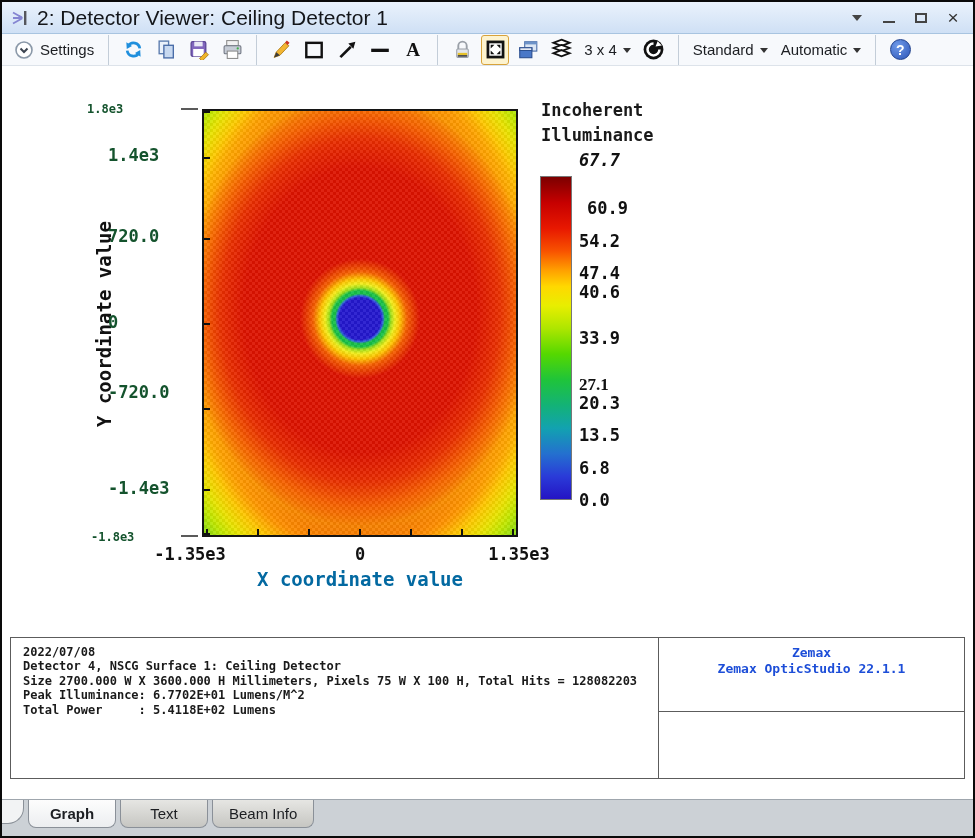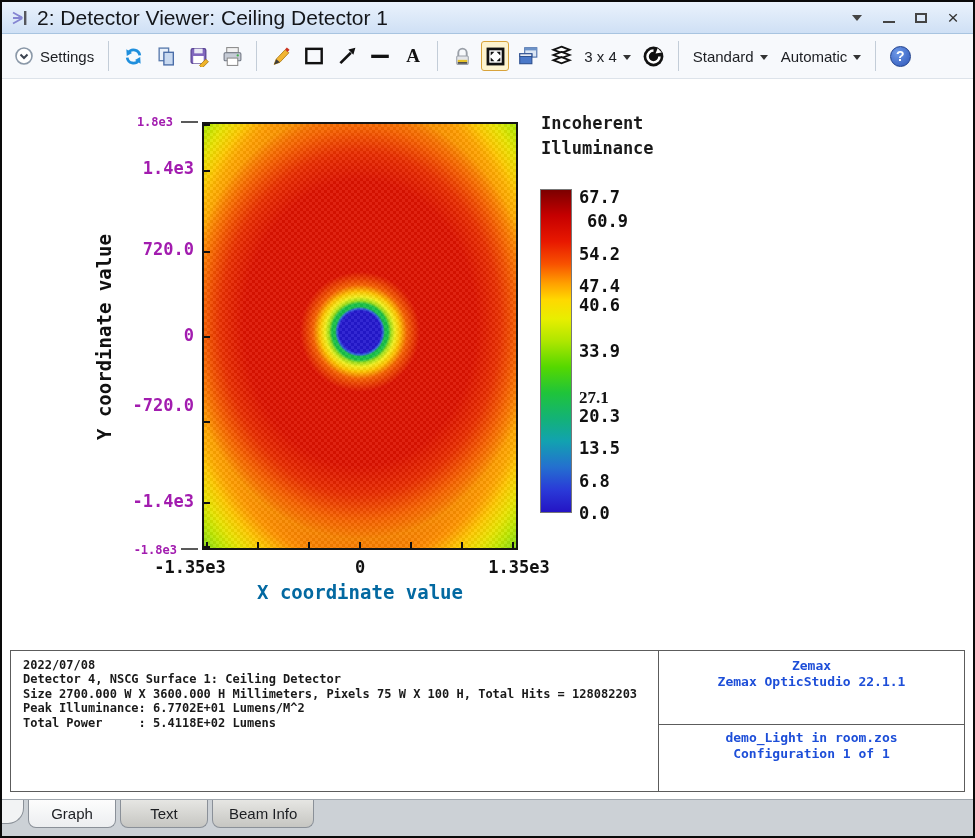--- a/index.html
+++ b/index.html
@@ -18,21 +18,21 @@
   .titlebar .app-ico{width:20px;height:20px;margin-right:7px;flex:none;}
   .title-text{font-size:21px;color:#14161a;flex:1 1 auto;white-space:nowrap;overflow:hidden;}
   .win-controls{display:flex;align-items:center;gap:4px;}
   .win-btn{width:28px;height:24px;display:flex;align-items:center;justify-content:center;color:#333;cursor:default;}
   .tri-down{width:0;height:0;border-left:5px solid transparent;border-right:5px solid transparent;border-top:6px solid #444;}
   .min-glyph{width:12px;height:2px;background:#444;margin-top:8px;}
   .max-glyph{width:12px;height:10px;border:2px solid #444;}
   .close-glyph{font-size:19px;line-height:19px;color:#333;font-weight:400;}
   
   .toolbar{
-    height:45px;flex:none;display:flex;align-items:center;gap:5px;
+    height:32px;flex:none;display:flex;align-items:center;gap:5px;
     background:#f7f9fc;border-bottom:1px solid #dde3ea;padding:0 8px;
   }
   .tb-sep{width:1px;height:30px;background:#c3cdd8;margin:0 5px;flex:none;}
   .tool{height:30px;min-width:28px;display:flex;align-items:center;justify-content:center;padding:0 2px;flex:none;}
   .tool svg{display:block;}
   .tool.active{background:#fdf3cf;border:1.5px solid #d8a33b;border-radius:3px;}
   .tb-label{font-size:15px;color:#1c1e22;display:flex;align-items:center;gap:6px;padding:0 4px;}
   .dd-arrow{width:0;height:0;border-left:4px solid transparent;border-right:4px solid transparent;border-top:5px solid #333;margin-top:2px;}
   .glyphA{font-weight:bold;font-size:19px;color:#111;font-family:"Liberation Serif",serif;}
   .help-circle{width:21px;height:21px;border-radius:50%;background:radial-gradient(circle at 35% 30%,#6f9ae8,#2c55b8);
@@ -51,21 +51,21 @@
         rgba(221,18,0,.95) 0 60%,rgba(233,45,0,.9) 72%,rgba(250,110,0,.75) 83%,
         rgba(255,190,0,.45) 91%,rgba(255,240,0,0) 100%),
       radial-gradient(ellipse farthest-corner at 50% 48%,
         #e01400 0 40%,#e82800 55%,#f25200 68%,#ff8c00 76%,#ffc800 83%,#eae400 89%,#c0e800 94%,#86dc14 100%);
   }
   .plot::after{content:"";position:absolute;inset:0;
     background:repeating-conic-gradient(rgba(255,255,255,.07) 0% 25%, rgba(0,0,0,.05) 0% 50%);
     background-size:6px 6px;pointer-events:none;}
   .tickL{position:absolute;left:0;width:6px;height:2px;background:#111;z-index:2;}
   .tickB{position:absolute;bottom:0;width:2px;height:6px;background:#111;z-index:2;}
-  .ylab{position:absolute;width:86px;text-align:right;font-weight:bold;font-size:17px;color:#a21caf;}
+  .ylab{position:absolute;width:86px;font-weight:bold;font-size:17px;color:#14532d;}
   .ylab.small{font-size:12px;}
   .xlab{position:absolute;width:110px;text-align:center;font-weight:bold;font-size:17px;color:#111;top:478px;}
   .edge-dash{position:absolute;width:17px;height:2px;background:#5a5a5a;}
   .axis-title-x{position:absolute;left:233px;top:502px;width:250px;text-align:center;font-size:19px;font-weight:600;color:#0369a1;}
   .axis-title-y{position:absolute;left:-88px;top:247px;width:380px;text-align:center;font-size:19px;font-weight:600;color:#111;
     transform:rotate(-90deg);transform-origin:center;}
   .legend-title{position:absolute;left:539px;top:32px;font-size:17px;font-weight:600;color:#1a1a1a;line-height:25px;white-space:pre-line;}
   .colorbar{position:absolute;left:538px;top:110px;width:32px;height:324px;border:1px solid #777;
     background:linear-gradient(#7c0000 0%,#c60000 8%,#e81800 16%,#f85200 23%,#ffa000 29%,
       #ffd800 34%,#e8ee00 40%,#aee600 47%,#55d800 55%,#1fc43a 63%,#13b277 71%,
@@ -83,21 +83,21 @@
   .info-right-bottom{flex:1;text-align:center;padding-top:5px;}
   .ir-line{font-size:13px;font-weight:bold;color:#1d4ed8;line-height:16px;}
   
   .tabbar{margin-top:auto;height:37px;flex:none;background:#ccd1d6;border-top:1px solid #9fa6ad;
     display:flex;align-items:flex-start;padding-left:0;}
   .tab-notch{width:22px;height:24px;background:#f2f3f4;border:1px solid #8a9098;border-top:none;
     border-bottom-right-radius:16px;border-left:none;flex:none;}
   .tab{min-width:88px;height:28px;margin-left:4px;border:1px solid #8a9098;border-top:none;
     border-radius:0 0 8px 8px;display:flex;align-items:center;justify-content:center;
     font-size:15px;color:#1c1e22;background:linear-gradient(#e6e6e3,#c6c6c2);padding:0 16px;}
-  .tab.active{background:linear-gradient(#fdfdfd,#eceef0);font-weight:400;}
+  .tab.active{background:linear-gradient(#fdfdfd,#eceef0);font-weight:700;}
 </style>
 </head>
 <body>
 
 <div class="window">
 
   <div class="titlebar">
     <svg class="app-ico" viewBox="0 0 20 20">
       <path d="M3 4.5l9 5M3 10h9.5M3 15.5l9-5" stroke="#8585d2" stroke-width="1.8" fill="none"></path>
       <path d="M9 7l4 2.5-4.6.2z" fill="#8585d2"></path>
@@ -281,21 +281,21 @@
     </div>
 
     <div class="xlab" style="left:133px;">-1.35e3</div>
     <div class="xlab" style="left:303px;">0</div>
     <div class="xlab" style="left:462px;">1.35e3</div>
     <div class="axis-title-x">X coordinate value</div>
 
     <div class="legend-title">Incoherent
 Illuminance</div>
     <div class="colorbar"></div>
-    <div class="cb-lab" style="top:108px;">67.7</div>
+    <div class="cb-lab" style="top:84px;font-style:italic;">67.7</div>
     <div class="cb-lab" style="top:132px;margin-left:8px;">60.9</div>
     <div class="cb-lab" style="top:165px;">54.2</div>
     <div class="cb-lab" style="top:197px;">47.4</div>
     <div class="cb-lab" style="top:216px;">40.6</div>
     <div class="cb-lab" style="top:262px;">33.9</div>
     <div class="cb-lab" style="top:309px;font-family:Liberation Serif, serif;">27.1</div>
     <div class="cb-lab" style="top:327px;">20.3</div>
     <div class="cb-lab" style="top:359px;">13.5</div>
     <div class="cb-lab" style="top:392px;">6.8</div>
     <div class="cb-lab" style="top:424px;">0.0</div>
@@ -308,24 +308,20 @@
         <div class="info-line">Detector 4, NSCG Surface 1: Ceiling Detector</div>
         <div class="info-line">Size 2700.000 W X 3600.000 H Millimeters, Pixels 75 W X 100 H, Total Hits = 128082203</div>
         <div class="info-line">Peak Illuminance: 6.7702E+01 Lumens/M^2</div>
         <div class="info-line">Total Power     : 5.4118E+02 Lumens</div>
       </div>
       <div class="info-right">
         <div class="info-right-top">
           <div class="ir-line">Zemax</div>
           <div class="ir-line">Zemax OpticStudio 22.1.1</div>
         </div>
-        <div class="info-right-bottom">
-          <div class="ir-line">demo_Light in room.zos</div>
-          <div class="ir-line">Configuration 1 of 1</div>
-        </div>
       </div>
     </div>
   </div>
 
   <div class="tabbar">
     <div class="tab-notch"></div>
     <div class="tab active">
       <span>Graph</span>
     </div>
     <div class="tab">

